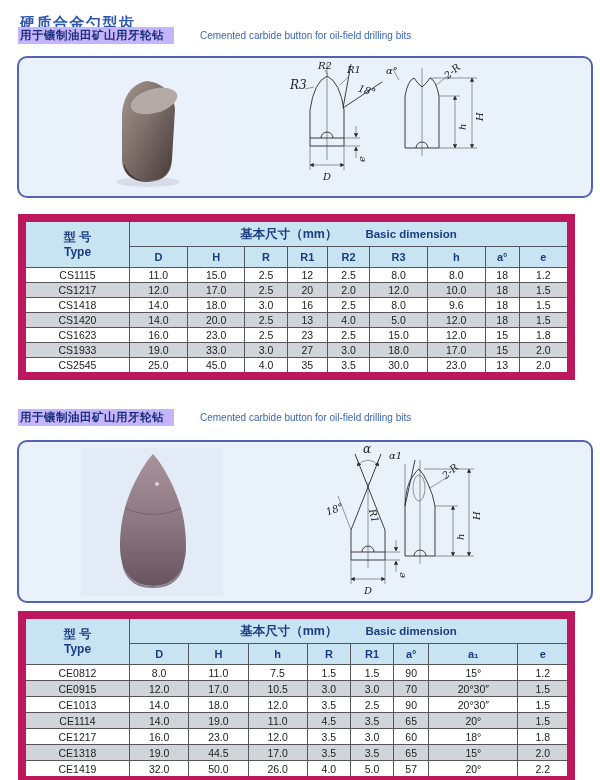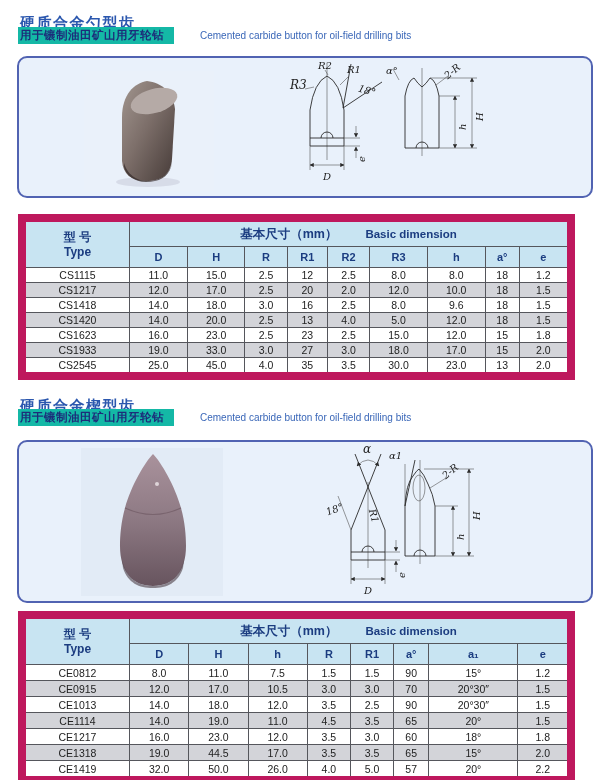--- a/index.html
+++ b/index.html
@@ -12,21 +12,21 @@
   #section-2{top:383px;height:397px;}
 
   .section-title{
     position:absolute;left:20px;top:14px;font-size:15px;font-weight:bold;
     color:#2b57ae;letter-spacing:1.5px;
   }
   .sub-row{position:absolute;left:18px;width:564px;height:17px;}
   #section-1 .sub-row{top:27px;}
   #section-2 .sub-row{top:26px;}
   .sub-zh{
-    position:absolute;left:0;top:0;display:inline-block;background:#14b8a6;
+    position:absolute;left:0;top:0;display:inline-block;background:#c4b5fd;
     color:#1c2d7a;font-weight:bold;font-size:11.5px;line-height:17px;
     padding:0 10px 0 2px;letter-spacing:.5px;white-space:nowrap;
   }
   .sub-en{
     position:absolute;left:182px;top:3px;font-size:10px;color:#3a67b8;white-space:nowrap;
   }
 
   .panel{
     position:absolute;left:17px;width:576px;background:#e9f1fb;
     border:2px solid #5163b2;border-radius:10px;box-sizing:border-box;
@@ -251,21 +251,20 @@
           <td>30.0</td>
           <td>23.0</td>
           <td>13</td>
           <td>2.0</td>
         </tr>
       </tbody>
   </table>
 </div>
 
 <div class="section" id="section-2">
-  <div class="section-title">硬质合金楔型齿</div>
   <div class="sub-row">
     <span class="sub-zh">用于镶制油田矿山用牙轮钻</span>
     <span class="sub-en">Cemented carbide button for oil-field drilling bits</span>
   </div>
 
   <div class="panel">
 
     <svg style="left:58px;top:6px;" width="150" height="150" viewBox="0 0 150 150">
       <defs>
         <linearGradient id="g2" x1="0" y1="0" x2="0" y2="1">

